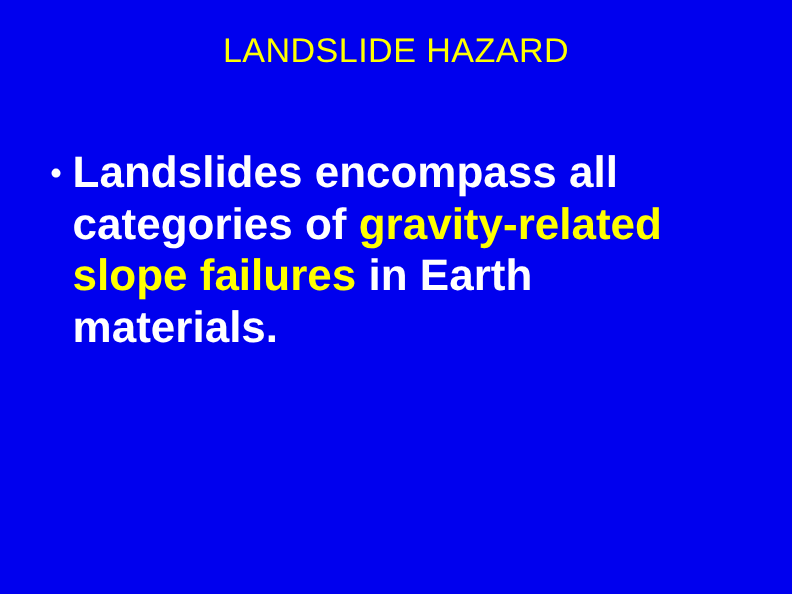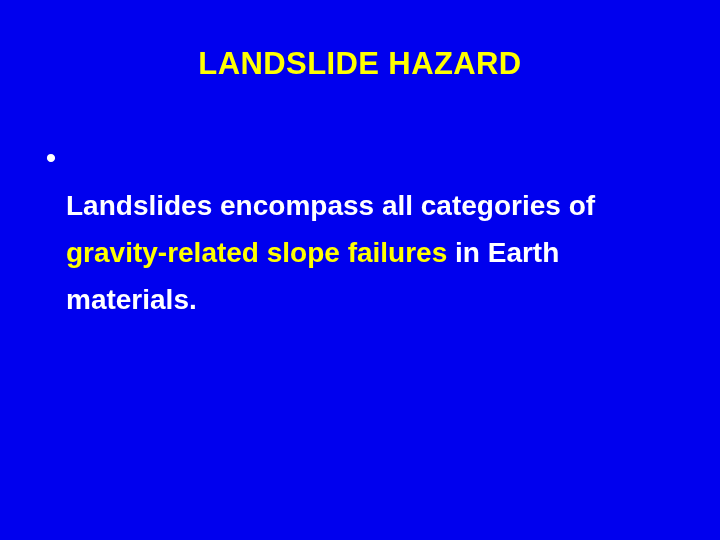--- a/index.html
+++ b/index.html
@@ -15,27 +15,27 @@
   }
   .slide {
     position: relative;
     width: 720px;
     height: 540px;
     background: #0000ee;
     box-sizing: border-box;
   }
   .slide-title {
     position: absolute;
-    top: 46px;
+    top: 28px;
     left: 0;
     width: 720px;
     text-align: center;
     color: #ffff00;
     font-size: 31px;
-    font-weight: bold;
+    font-weight: normal;
     letter-spacing: 0.4px;
   }
   .body-block {
     position: absolute;
     top: 134px;
     left: 36px;
     width: 640px;
   }
   .bullet-row {
     display: flex;
@@ -44,25 +44,24 @@
   .bullet-mark {
     color: #ffffff;
     font-size: 30px;
     line-height: 47px;
     width: 30px;
     flex: 0 0 30px;
     text-align: center;
   }
   .bullet-text {
     color: #ffffff;
-    font-size: 28px;
+    font-size: 40px;
     font-weight: bold;
     line-height: 47px;
     max-width: 566px;
-    margin-top: 48px;
   }
   .hl {
     color: #ffff00;
   }
 </style>
 </head>
 <body>
 
 <div class="slide">
 

